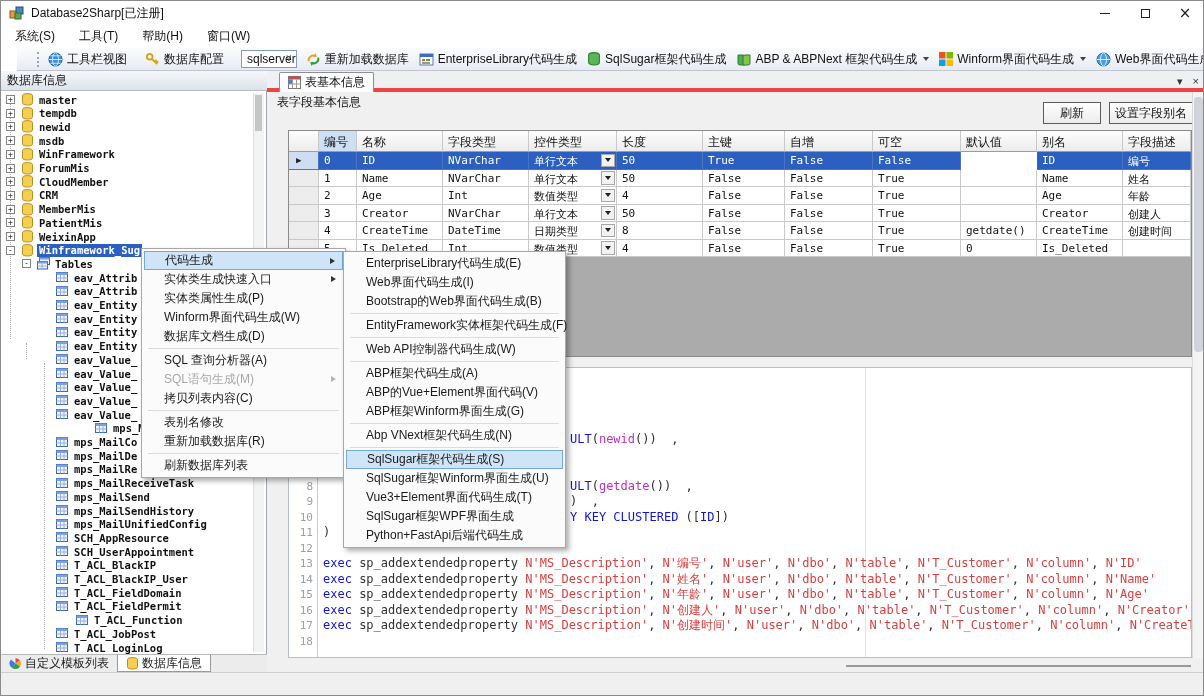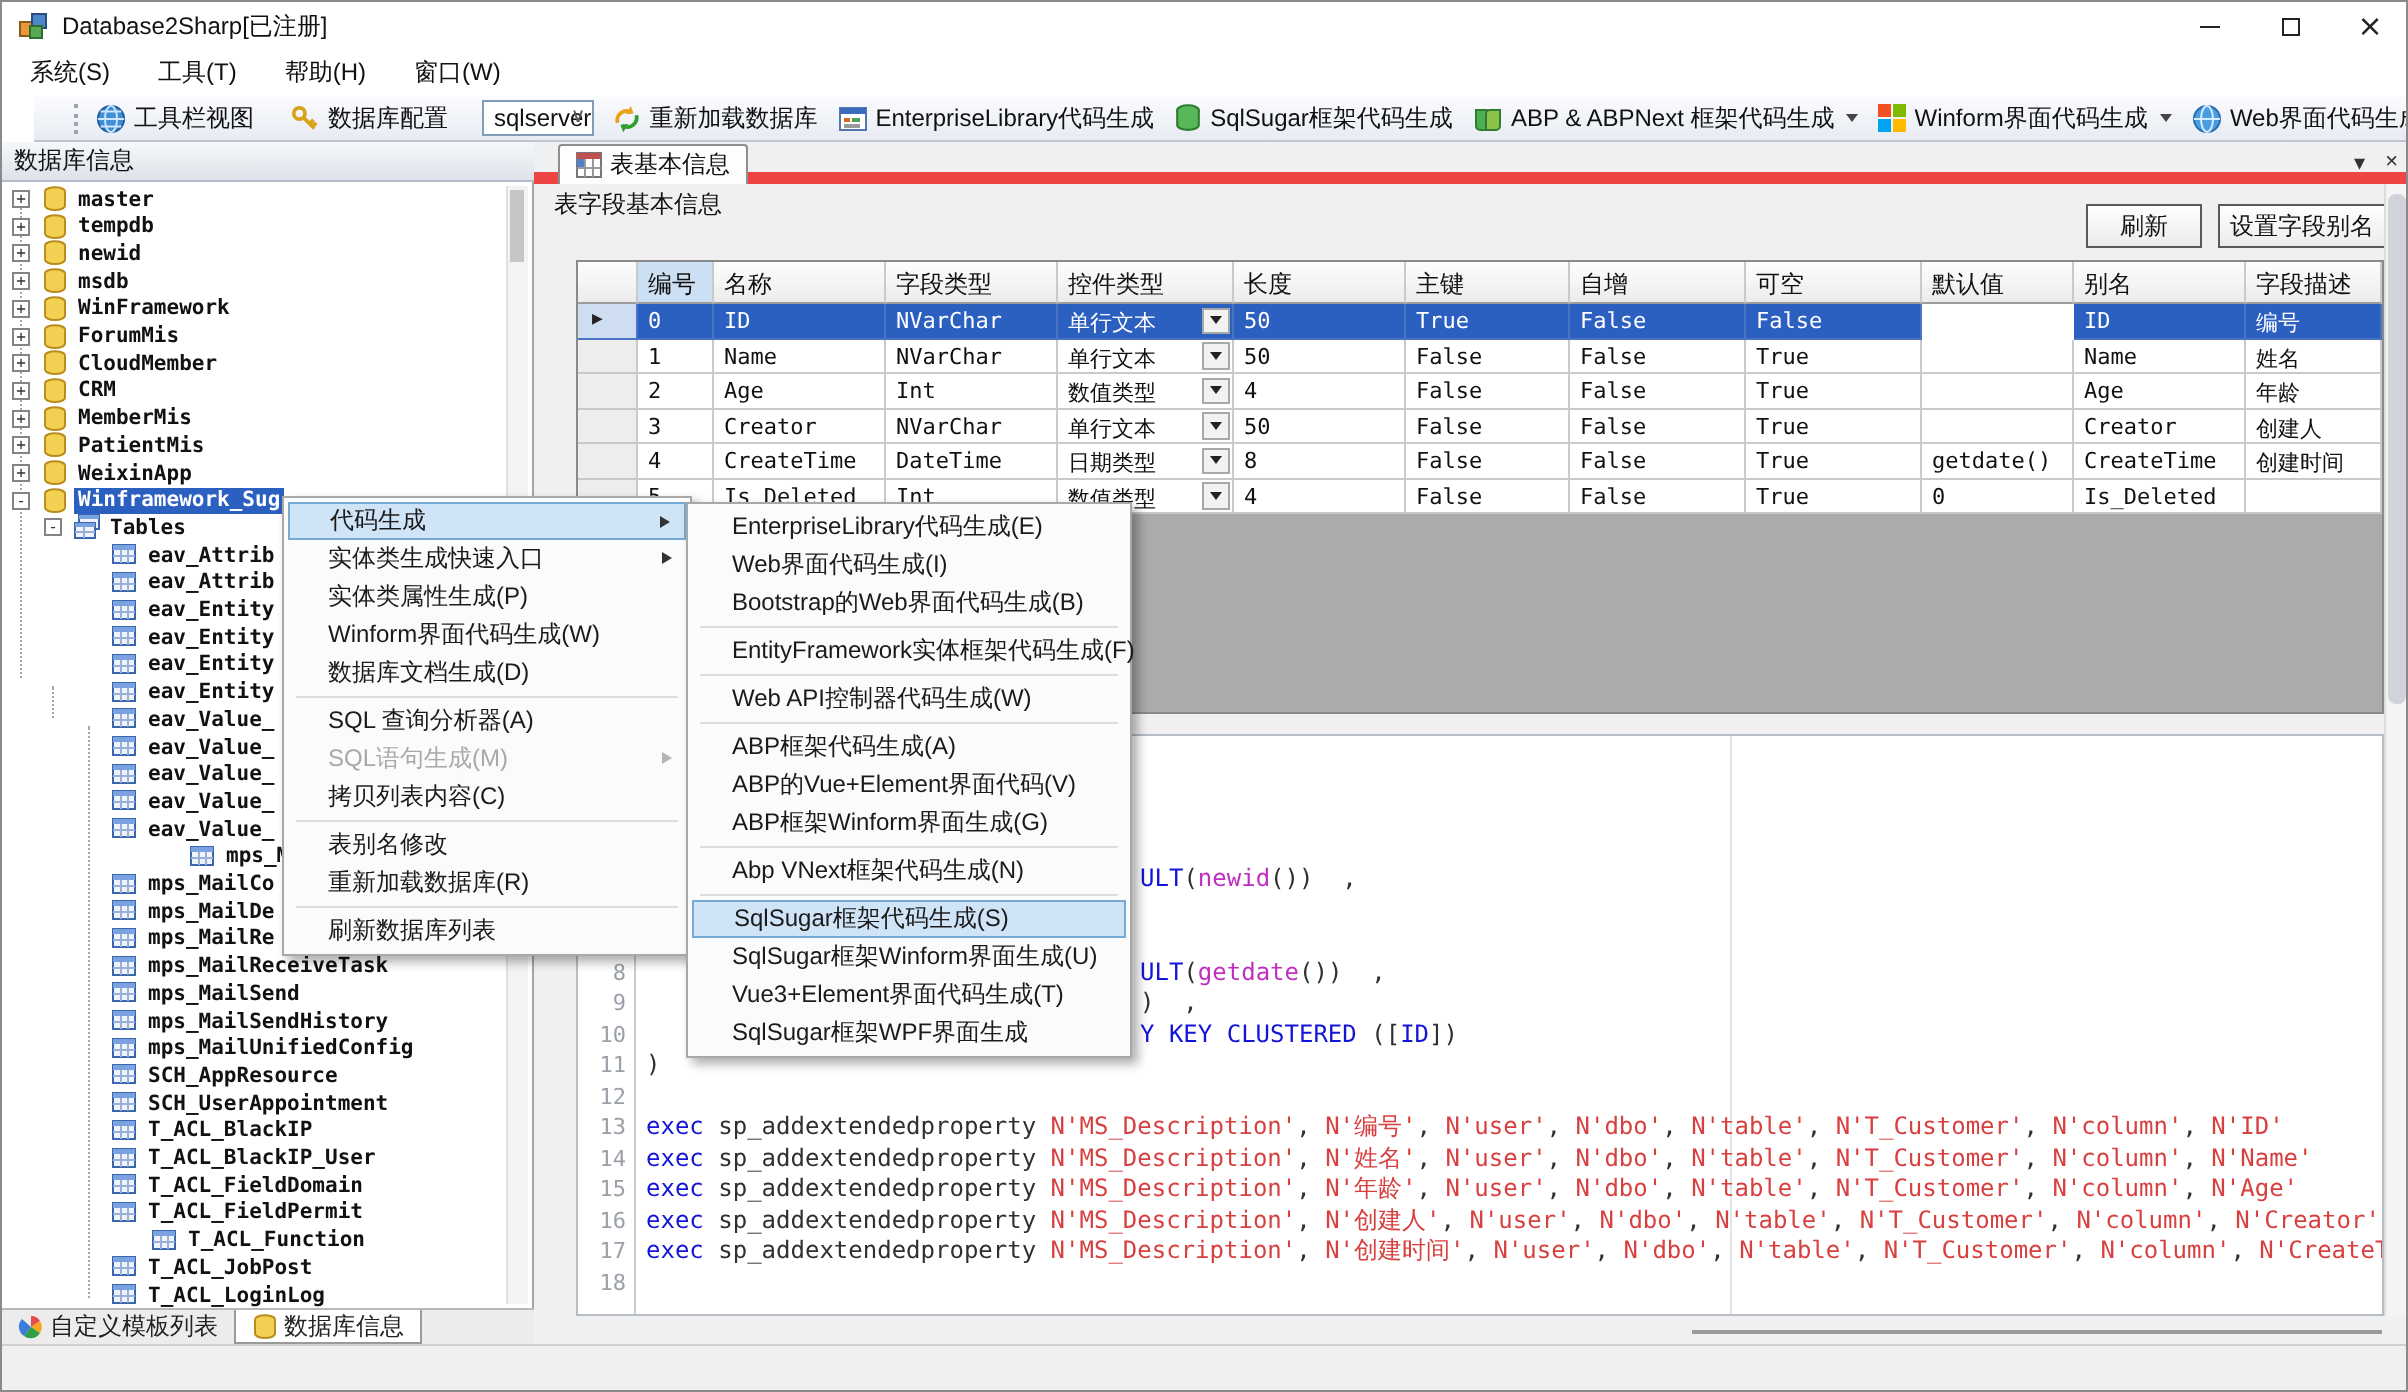--- a/index.html
+++ b/index.html
@@ -38,21 +38,21 @@
   .tlabel.sel{background:#2b5fc0;color:#fff}
   .dotv{position:absolute;border-left:1px dotted #aaa;width:0}
   .treescroll{position:absolute;left:252px;top:92px;width:11px;height:559px;background:#f3f3f3;border-left:1px solid #e0e0e0}
   .treethumb{position:absolute;left:254px;top:94px;width:7px;height:36px;background:#c6c6c6}
   
   .lp-tabs{left:0;top:653px;width:266px;height:18px;background:#ececec;border-top:1px solid #b8b8b8;display:flex;font-size:12px;align-items:stretch}
   .btab{display:flex;align-items:center;gap:3px;padding:0 8px;color:#222}
   .btab.active{background:#fff;border:1px solid #9a9a9a;border-top:0}
   .statusbar{left:0;top:671px;width:1204px;height:25px;background:#f0f0f0;border-top:1px solid #cfcfcf}
   
-  .doc-tabstrip{left:266px;top:70px;width:938px;height:21px;background:#eef0f2;border-bottom:6px solid #ef4444}
+  .doc-tabstrip{left:266px;top:70px;width:938px;height:21px;background:#eef0f2;border-bottom:4px solid #ef4444}
   .doctab{position:absolute;left:12px;top:1px;height:20px;background:#fdfdfd;border:1px solid #8f8f8f;border-bottom:0;border-radius:2px 2px 0 0;display:flex;align-items:center;gap:4px;padding:0 8px;font-size:12px}
   .strip-btns{position:absolute;right:6px;top:4px;display:flex;gap:10px;font-size:11px;color:#333}
   .doc-content{left:266px;top:91px;width:938px;height:580px;background:#f0f0f0}
   .grouplbl{position:absolute;left:276px;top:93px;font-size:12px}
   .wbutton{position:absolute;height:22px;background:linear-gradient(#fefefe,#ececec);border:1px solid #5a5a5a;font-size:12px;display:flex;align-items:center;justify-content:center}
   
   .grid{left:287px;top:129px;width:904px;height:227px;background:#ababab;border:1px solid #8a8a8a;overflow:hidden}
   .ghead{position:absolute;left:0;top:0;height:21px;display:flex}
   .ghc{height:21px;background:linear-gradient(#fdfdfd,#ececec);border-right:1px solid #c9c9c9;border-bottom:1px solid #9c9c9c;font-size:12px;padding:3px 0 0 5px;white-space:nowrap;overflow:hidden}
   .ghc.colhl{background:#cddff3}
@@ -926,13 +926,14 @@
     <div class="mi"><span>ABP框架代码生成(A)</span></div>
     <div class="mi"><span>ABP的Vue+Element界面代码(V)</span></div>
     <div class="mi"><span>ABP框架Winform界面生成(G)</span></div>
     <div class="msep"></div>
     <div class="mi"><span>Abp VNext框架代码生成(N)</span></div>
     <div class="msep"></div>
     <div class="mi hl"><span>SqlSugar框架代码生成(S)</span></div>
     <div class="mi"><span>SqlSugar框架Winform界面生成(U)</span></div>
     <div class="mi"><span>Vue3+Element界面代码生成(T)</span></div>
     <div class="mi"><span>SqlSugar框架WPF界面生成</span></div>
+    <div class="mi"><span>Python+FastApi后端代码生成</span></div>
   </div>
 
 </body></html>

